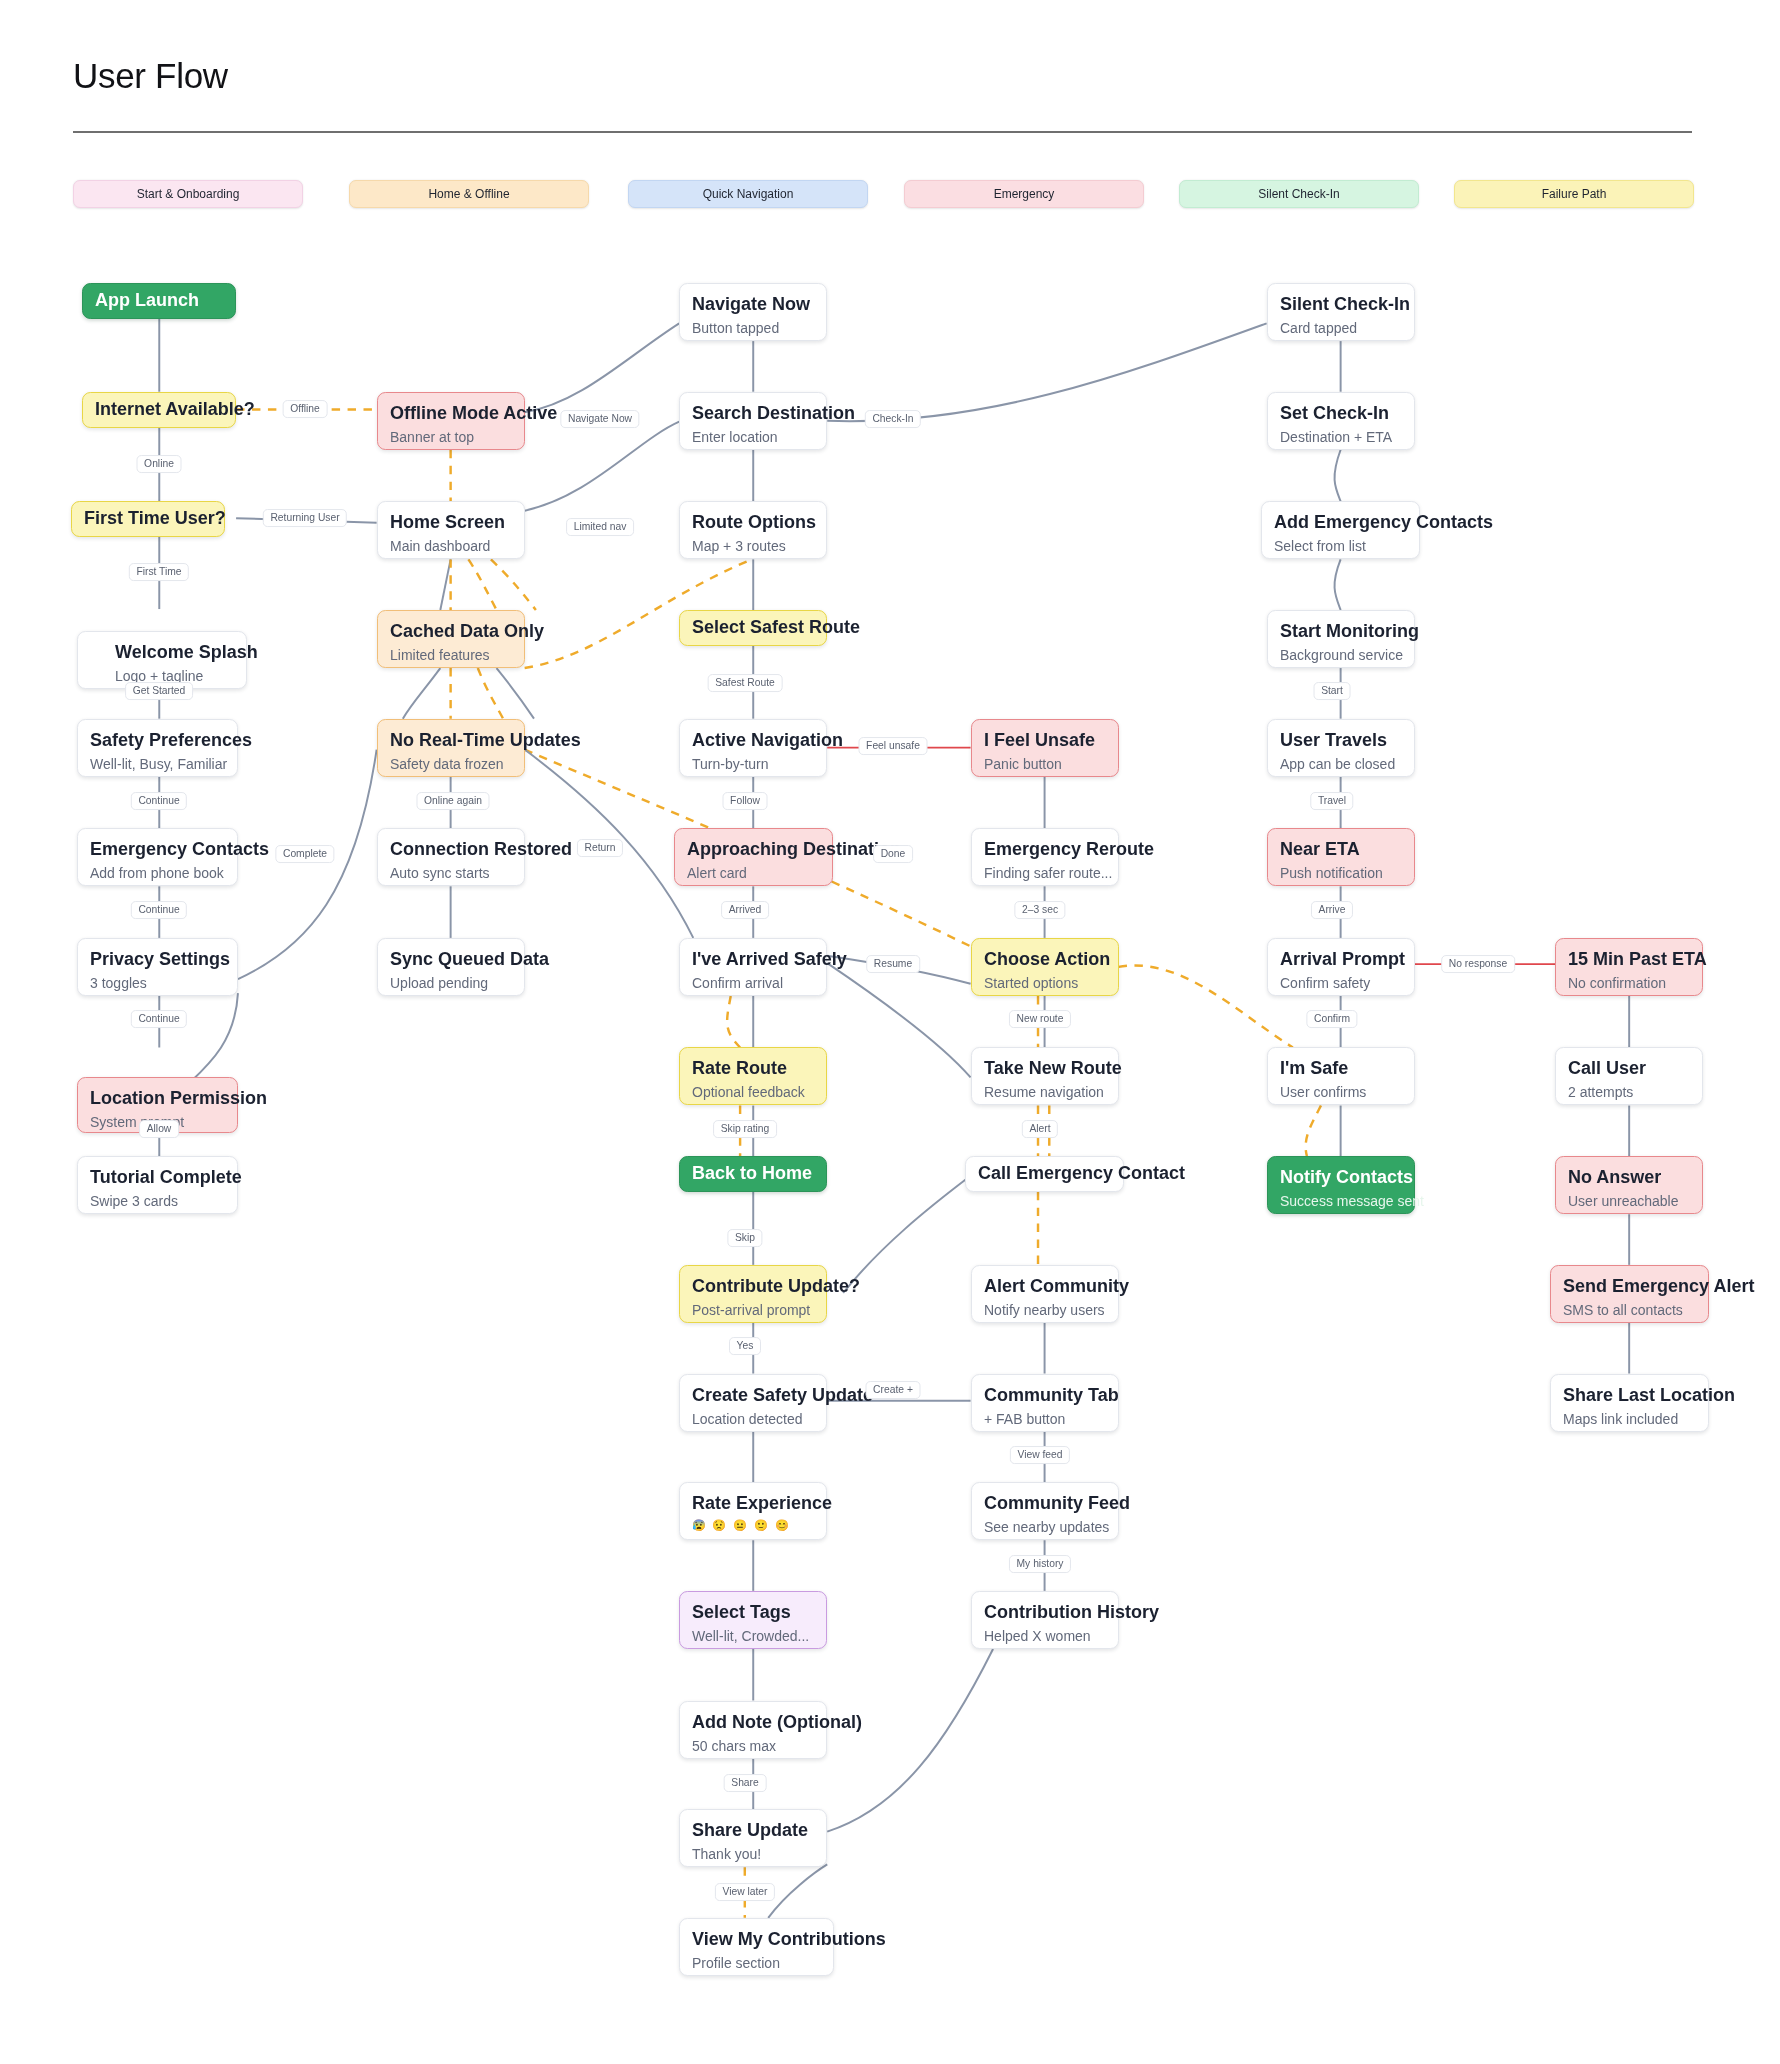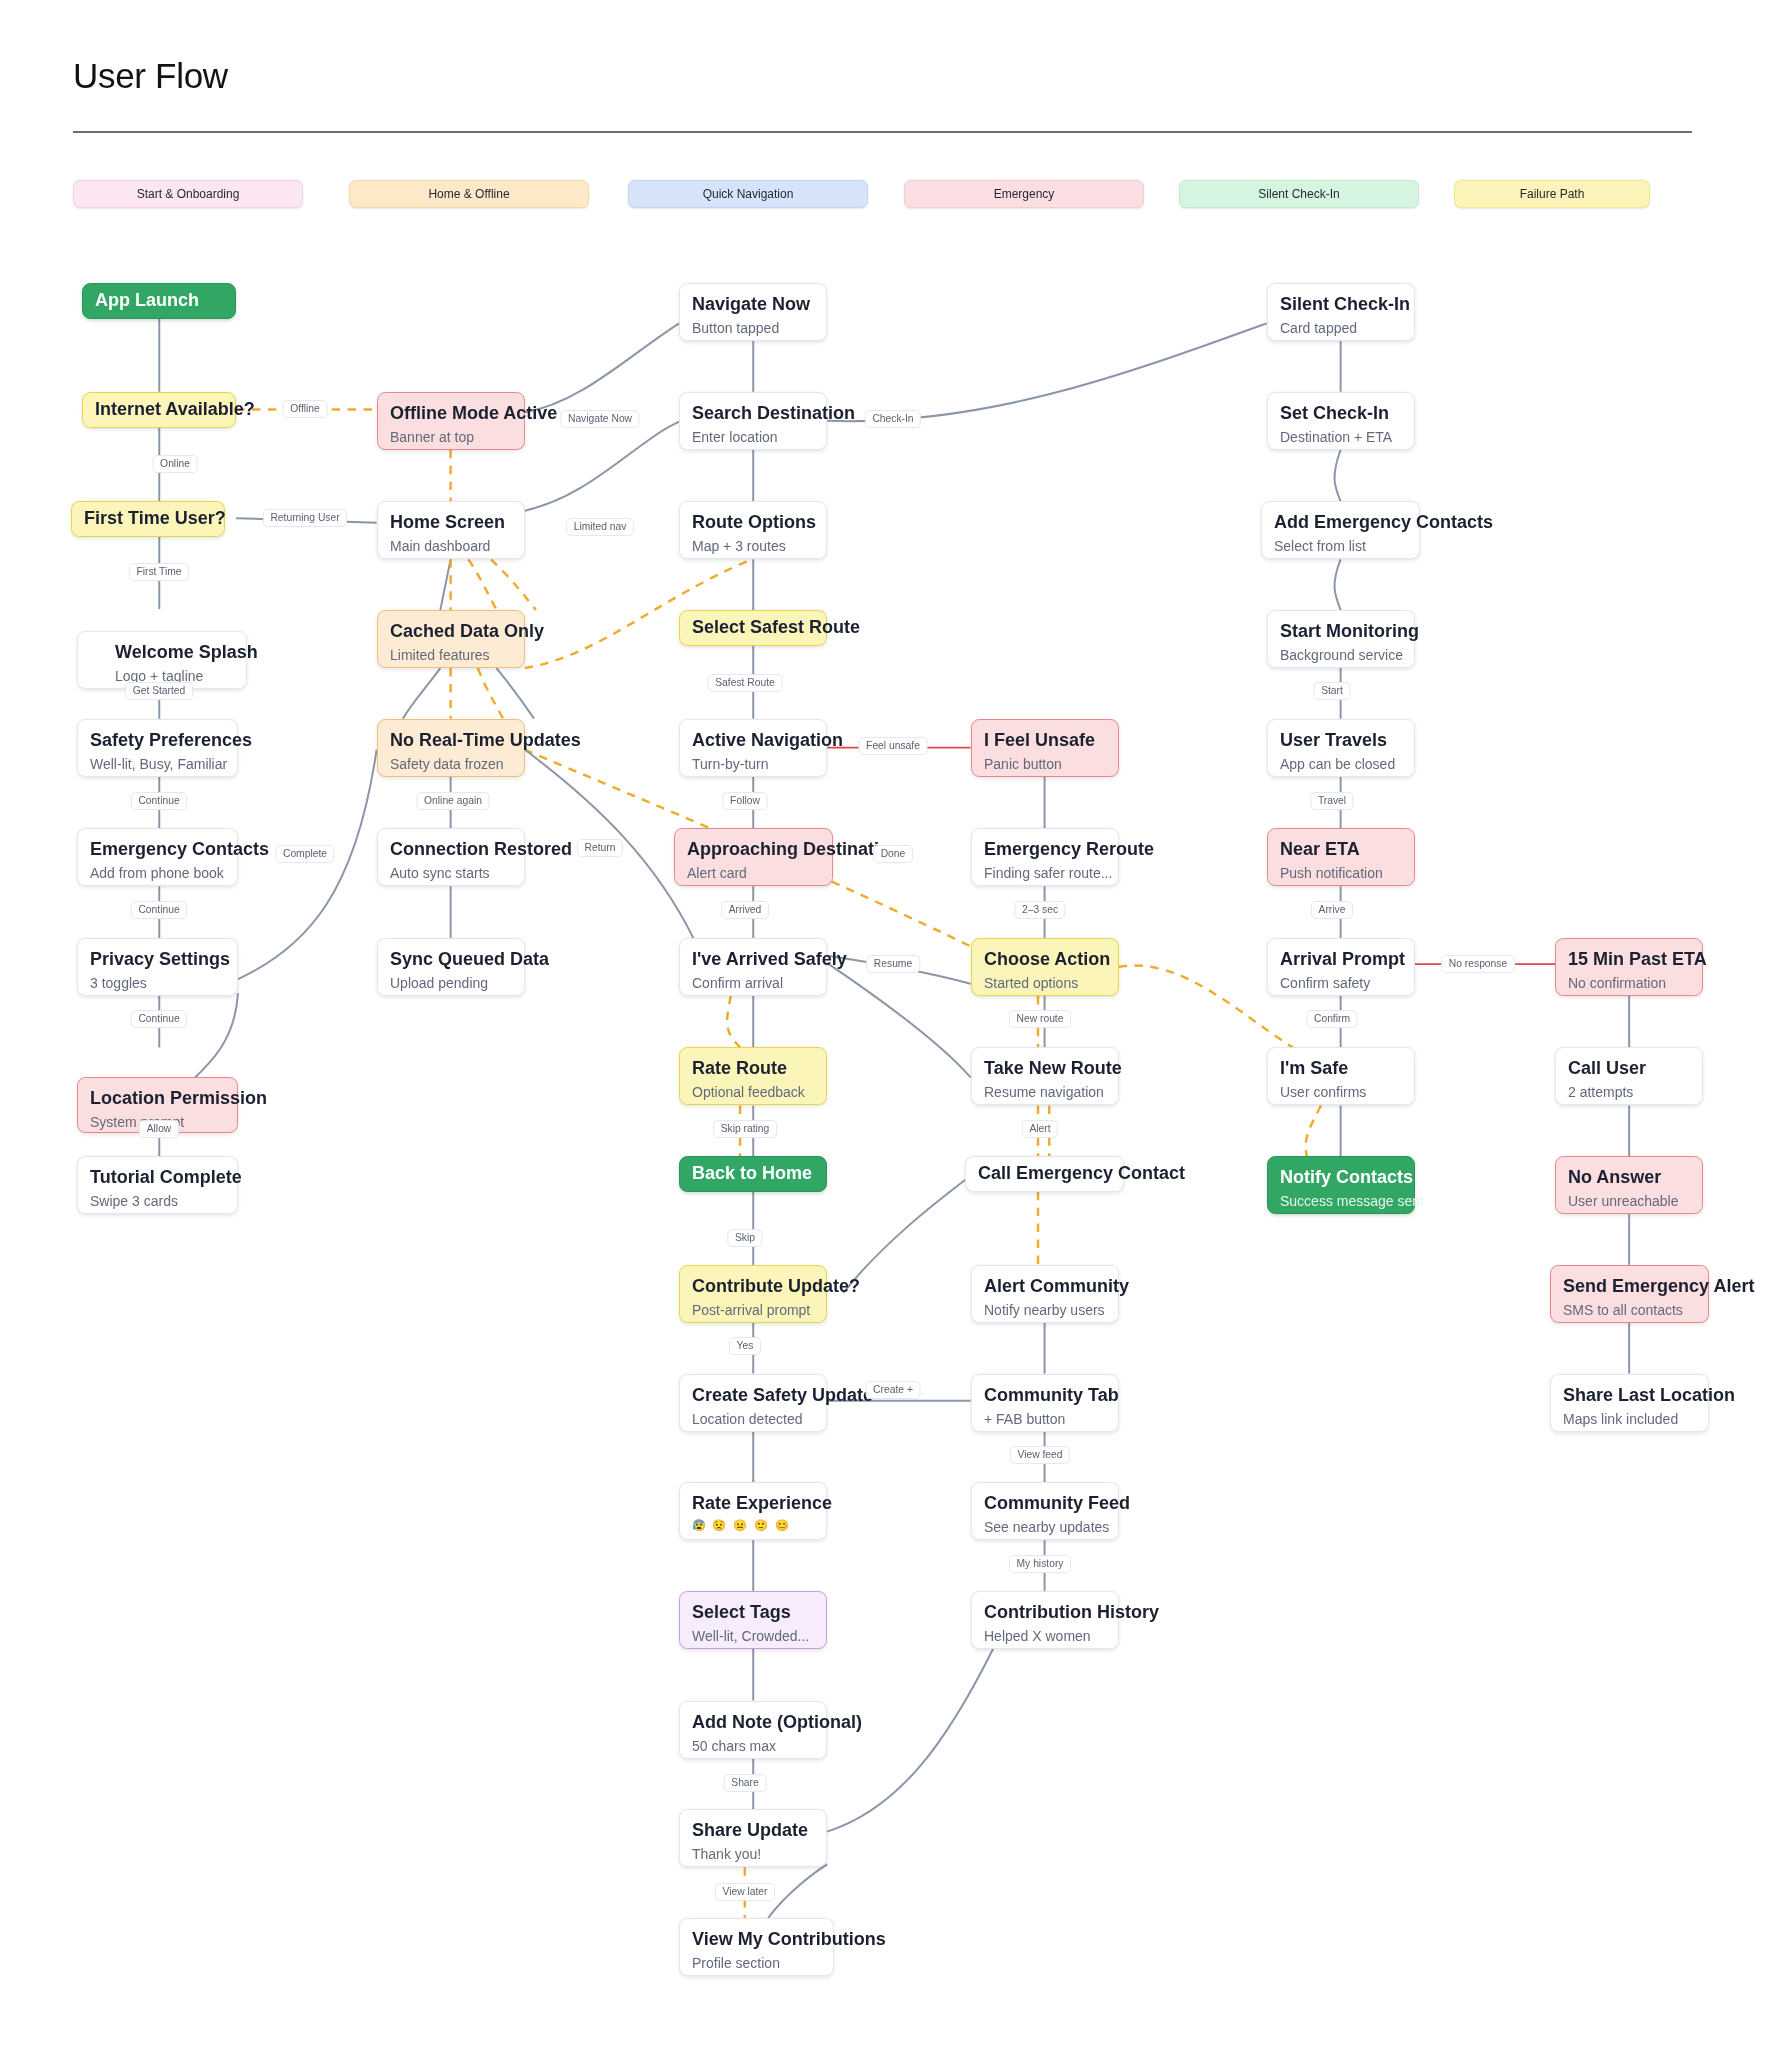--- a/index.html
+++ b/index.html
@@ -201,21 +201,21 @@
       </div>
       <div class="legend-chip" style="left: 628px; top: 180px; width: 240px; background: rgb(213, 228, 249); border: 0.9px solid rgb(194, 214, 242);">
         <span>Quick Navigation</span>
       </div>
       <div class="legend-chip" style="left: 904px; top: 180px; width: 240px; background: rgb(251, 222, 226); border: 0.9px solid rgb(244, 204, 210);">
         <span>Emergency</span>
       </div>
       <div class="legend-chip" style="left: 1179px; top: 180px; width: 240px; background: rgb(214, 245, 225); border: 0.9px solid rgb(194, 236, 210);">
         <span>Silent Check-In</span>
       </div>
-      <div class="legend-chip" style="left: 1454px; top: 180px; width: 196px; background: rgb(251, 243, 184); border: 0.9px solid rgb(242, 230, 142);">
+      <div class="legend-chip" style="left: 1454px; top: 180px; width: 240px; background: rgb(251, 243, 184); border: 0.9px solid rgb(242, 230, 142);">
         <span>Failure Path</span>
       </div>
     </div>
   <div id="nodes-layer">
       <div class="node n-green no-sub" style="left: 82px; top: 283px; width: 154px; height: 36px;">
         <div class="t">App Launch</div>
       </div>
       <div class="node n-yellow no-sub" style="left: 82px; top: 392px; width: 154px; height: 36px;">
         <div class="t">Internet Available?</div>
       </div>
@@ -419,21 +419,21 @@
         <div class="t">Send Emergency Alert</div>
         <div class="s">SMS to all contacts</div>
       </div>
       <div class="node" style="left: 1550px; top: 1374px; width: 159px; height: 58px;">
         <div class="t">Share Last Location</div>
         <div class="s">Maps link included</div>
       </div>
     </div>
   <div id="labels-layer">
       <div class="elabel" style="left: 305px; top: 409px;">Offline</div>
-      <div class="elabel" style="left: 159px; top: 464px; margin-left: 16px;">Online</div>
+      <div class="elabel" style="left: 159px; top: 464px;">Online</div>
       <div class="elabel" style="left: 305px; top: 518px;">Returning User</div>
       <div class="elabel" style="left: 159px; top: 572px;">First Time</div>
       <div class="elabel" style="left: 159px; top: 691px;">Get Started</div>
       <div class="elabel" style="left: 159px; top: 801px;">Continue</div>
       <div class="elabel" style="left: 159px; top: 910px;">Continue</div>
       <div class="elabel" style="left: 159px; top: 1019px;">Continue</div>
       <div class="elabel" style="left: 159px; top: 1129px;">Allow</div>
       <div class="elabel" style="left: 305px; top: 854px;">Complete</div>
       <div class="elabel" style="left: 453px; top: 801px;">Online again</div>
       <div class="elabel" style="left: 600px; top: 848px;">Return</div>

